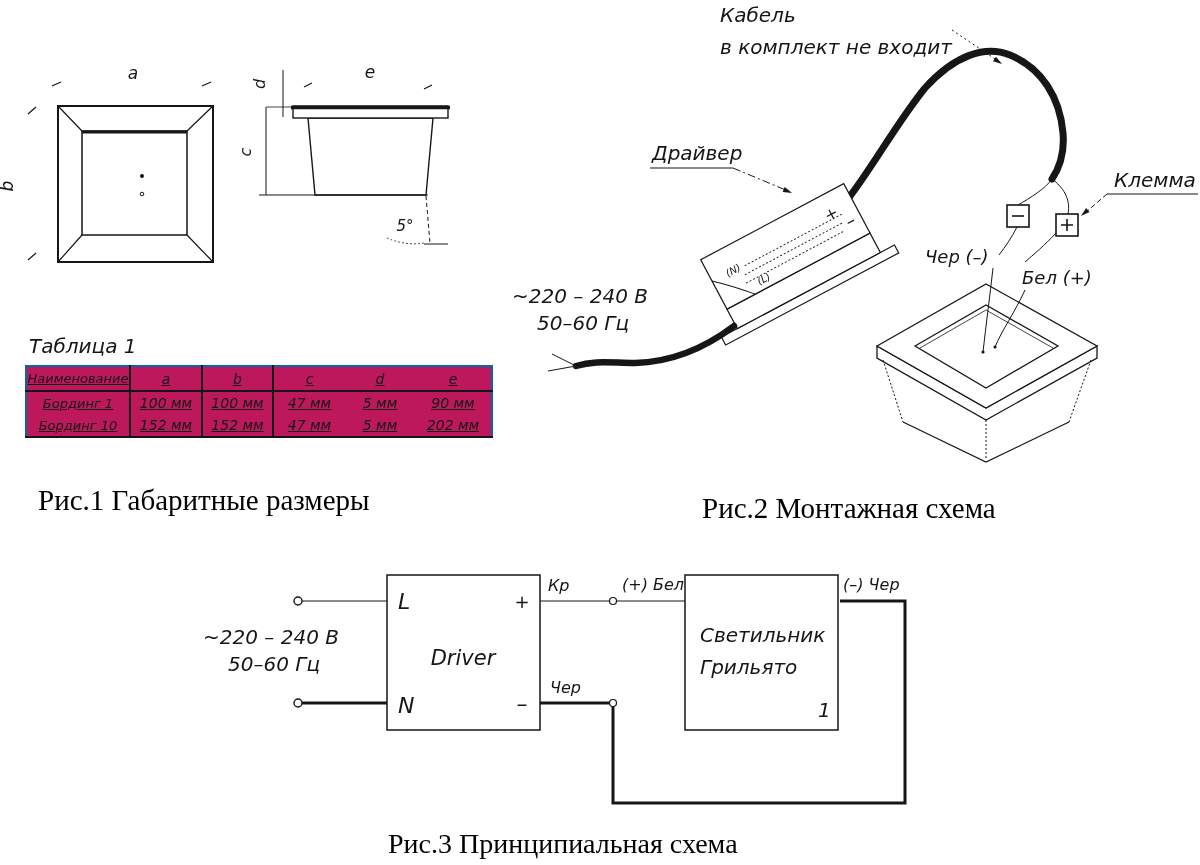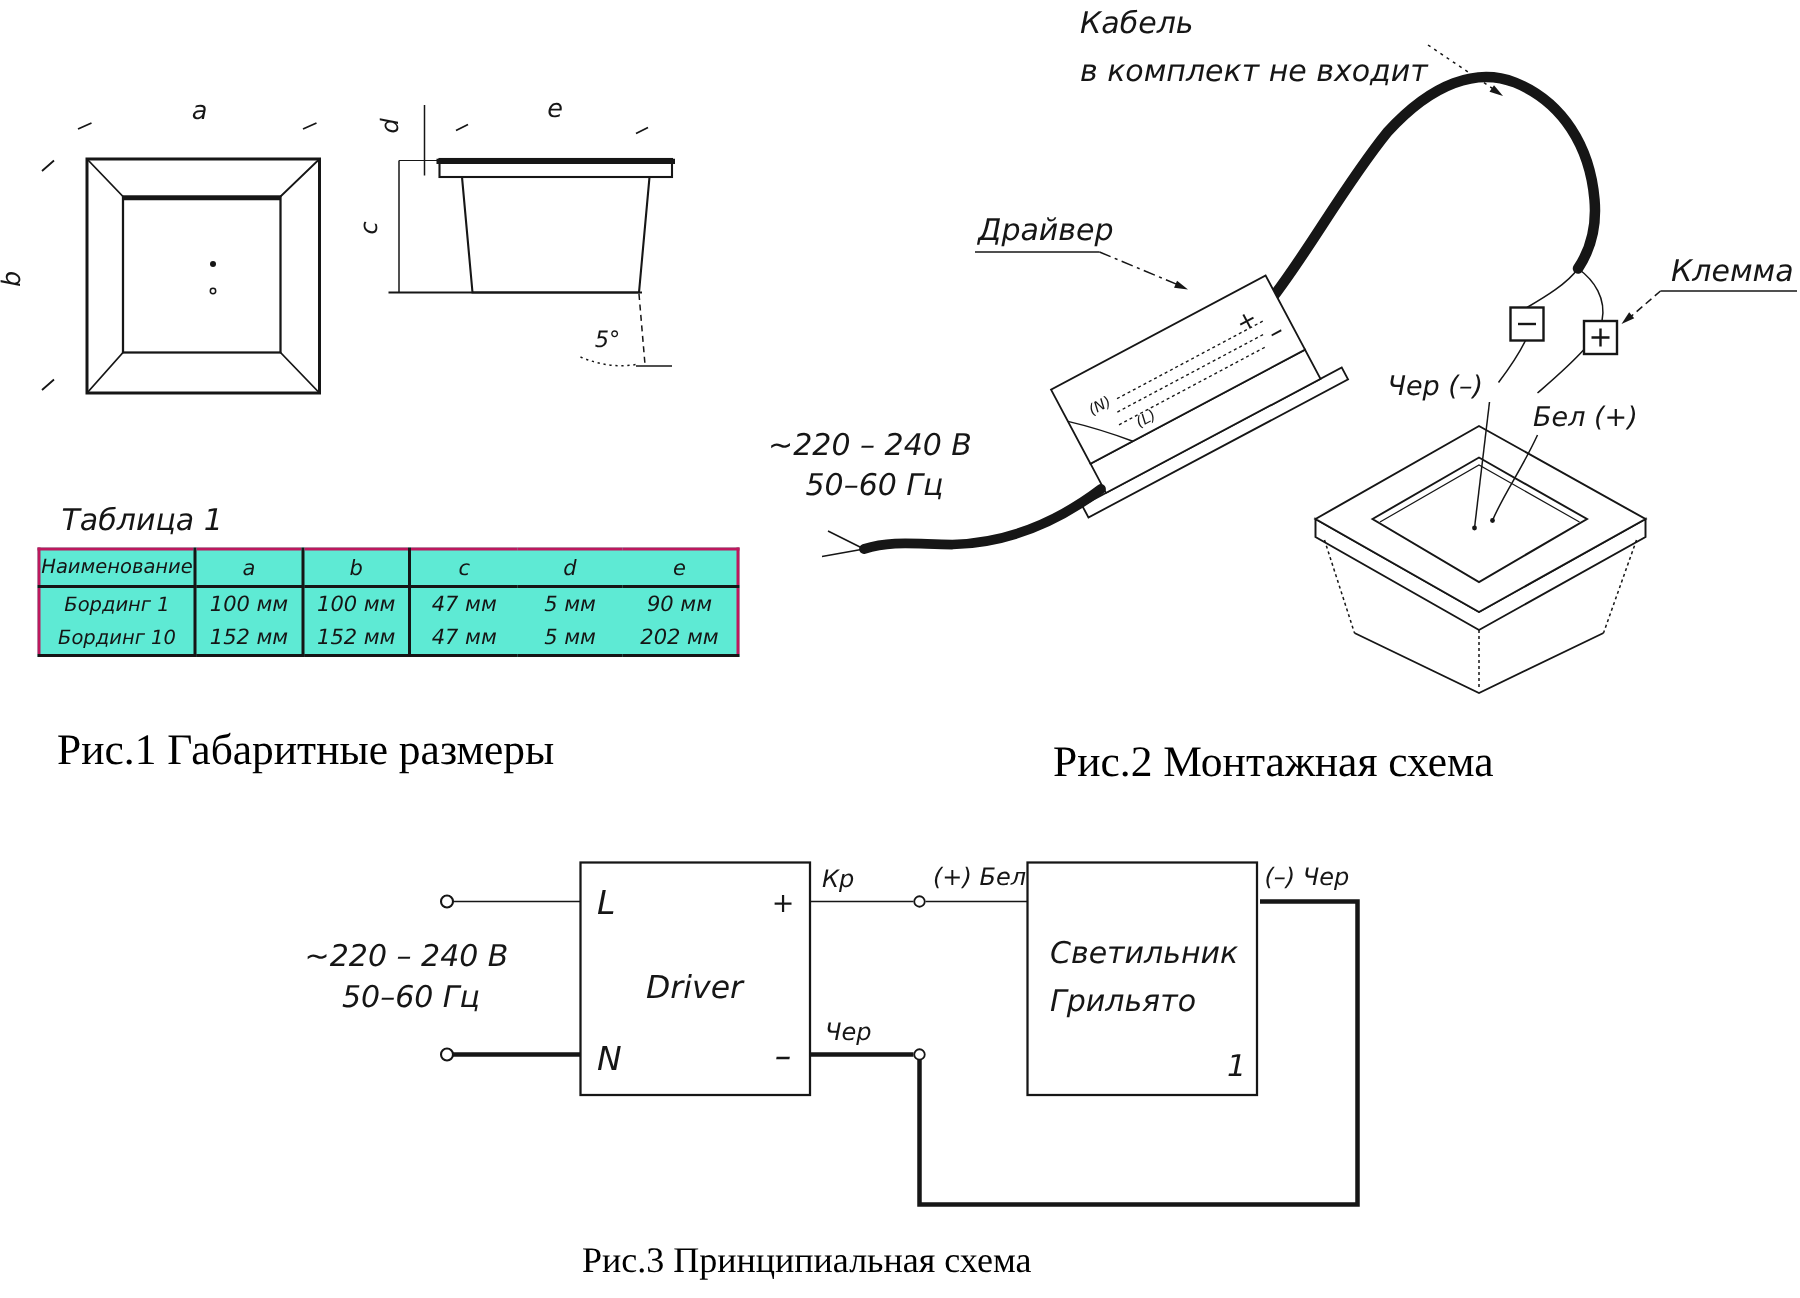--- a/index.html
+++ b/index.html
@@ -2,22 +2,22 @@
 <html><head>
 <meta charset="utf-8">
 <style>
   * { margin:0; padding:0; box-sizing:border-box; }
   html,body { width:1200px; height:865px; background:#fff; }
   body { position:relative; font-family:"DejaVu Sans",sans-serif; color:#141414; overflow:hidden; }
   .abs { position:absolute; }
   .caption { font-family:"Liberation Serif",serif; font-size:29px; color:#000; white-space:nowrap; }
   svg { display:block; }
   svg text { font-family:"DejaVu Sans",sans-serif; font-style:italic; fill:#161616; }
-  .tbl-title { font:italic 20px "DejaVu Sans",sans-serif; color:#151515; margin:0 0 7px 16px; white-space:nowrap; }
-  table.dim { border-collapse:collapse; border:2px solid #be185d; table-layout:fixed; background:#5eead4; }
+  .tbl-title { font:italic 20px "DejaVu Sans",sans-serif; color:#151515; margin:0 0 7px 4px; white-space:nowrap; }
+  table.dim { border-collapse:collapse; border:2px solid #0369a1; table-layout:fixed; background:#be185d;text-decoration:underline; }
   table.dim td { text-align:center; vertical-align:middle; font:italic 14px "DejaVu Sans",sans-serif; color:#151515; height:23px; padding:0; overflow:hidden; white-space:nowrap; }
   table.dim td.c-name { font-size:13px; }
   tr.hdr td { height:25px; border-bottom:2px solid #151515; }
   td.vr { border-right:2px solid #151515; }
   tr.r2 td { border-bottom:2px solid #151515;margin-top:45px; }
   .ln { stroke:#161616; fill:none; }
   .fw { fill:#fff; stroke:#161616; }
 </style>
 </head>
 <body>
@@ -87,21 +87,21 @@
       <td>47 мм</td>
       <td>5 мм</td>
       <td>202 мм</td>
     </tr>
   </tbody>
     </table>
 </div>
 
 <div class="abs caption" style="left:38px;top:484px">Рис.1 Габаритные размеры</div>
 <div class="abs caption" style="left:702px;top:492px">Рис.2 Монтажная схема</div>
-<div class="abs caption" style="left:388px;top:828px;font-size:24px">Рис.3 Принципиальная схема</div>
+<div class="abs caption" style="left:388px;top:828px;font-size:28px">Рис.3 Принципиальная схема</div>
 
 <svg class="abs" style="left:500px;top:0" width="700" height="480" viewBox="0 0 700 480">
 
   <text x="220" y="22" font-size="20">Кабель</text>
   <text x="220" y="54" font-size="20">в комплект не входит</text>
   <line class="ln" x1="452" y1="30" x2="498" y2="61" stroke-width="1" stroke-dasharray="2,3"></line>
   <polygon points="502,64 493,61.2 496,56.8" fill="#161616"></polygon>
 
   <path class="ln" stroke-width="7" stroke-linecap="round" d="M344,204 C370,172 395,125 425,88 C455,55 485,45 510,55 C542,68 560,98 563,133 C565,156 558,170 552,179"></path>
 

